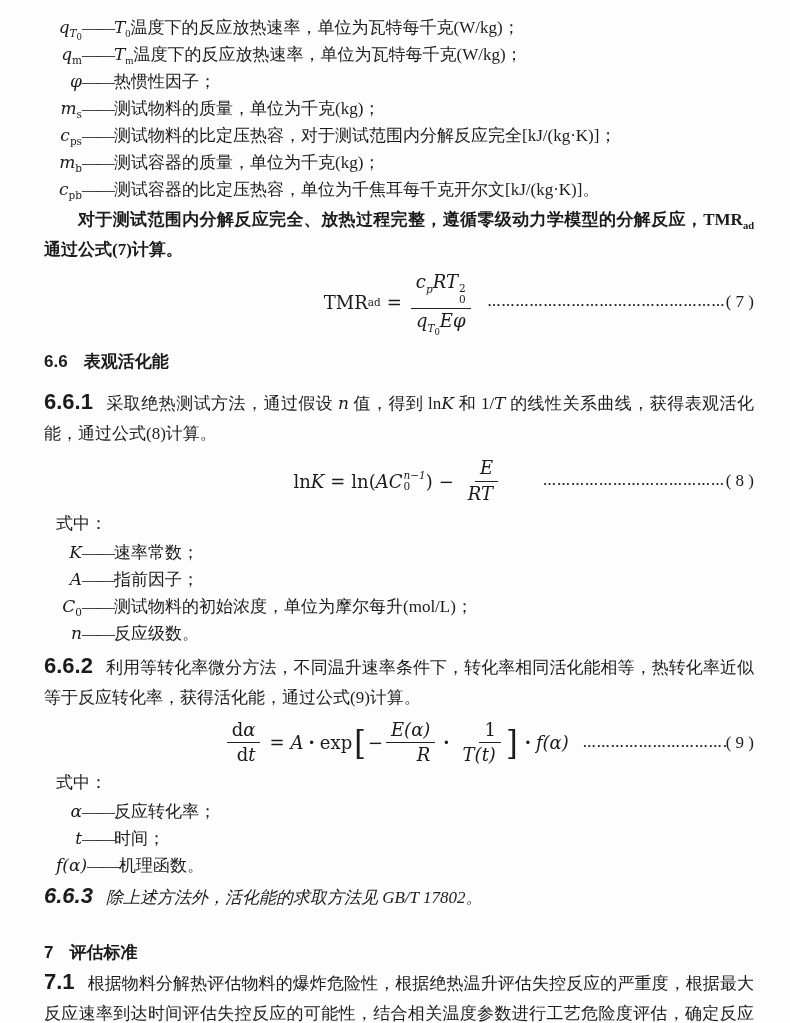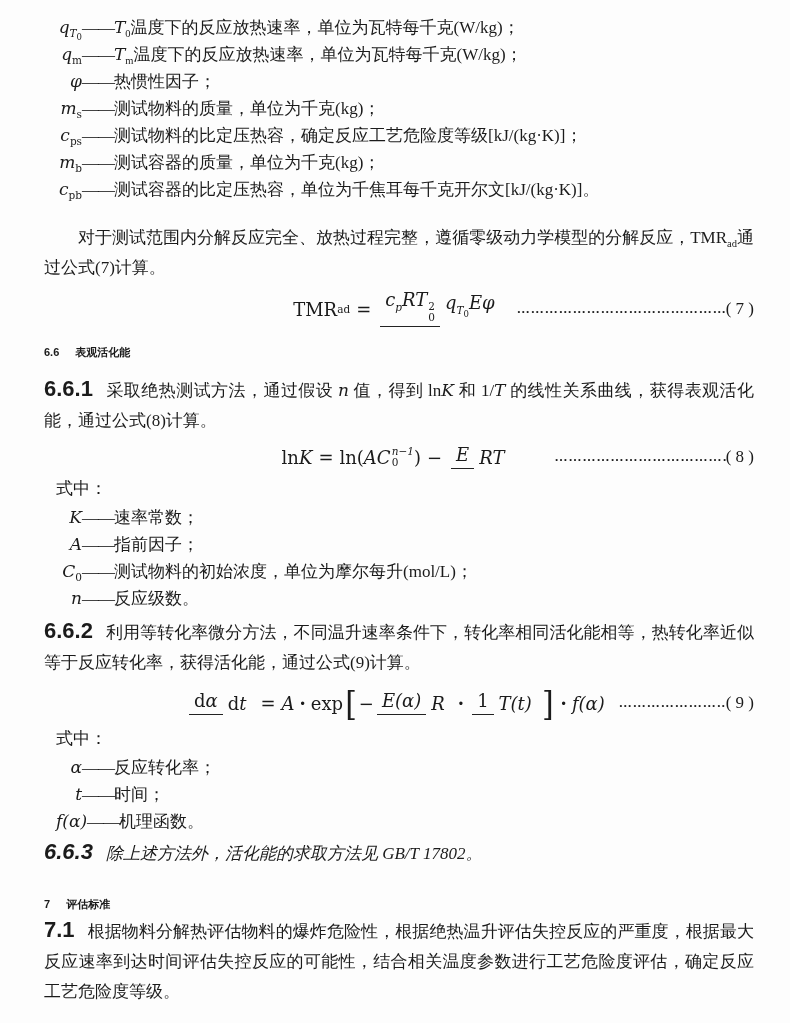--- a/index.html
+++ b/index.html
@@ -16,36 +16,36 @@
   .sym-list{padding-top:2px;}
   .srow{display:flex;line-height:27px;padding-left:12px;align-items:baseline;}
   .sym{min-width:26px;flex-shrink:0;font-family:"DejaVu Serif",serif;text-align:right;}
   .dash{letter-spacing:-1px;white-space:nowrap;}
   .desc{white-space:nowrap;}
   
   .para{line-height:30px;text-align:justify;}
   .indent2{text-indent:2em;}
   .cnum{font-family:"Liberation Sans","DejaVu Sans",sans-serif;font-weight:bold;margin-right:13px;font-size:22px;}
   
-  .heading{font-family:"Liberation Sans","DejaVu Sans",sans-serif;font-weight:bold;font-size:11px;}
+  .heading{font-family:"Liberation Sans","DejaVu Sans",sans-serif;font-weight:bold;font-size:17px;}
   .h66{margin:18px 0 14px;}
   .h7{margin:28px 0 3px;}
   .hnum{margin-right:16px;}
   
   .formula{display:flex;align-items:center;font-size:18px;}
   .f7{margin:8px 0 4px;}
   .f8{margin:10px 0 6px;gap:28px;}
   .f9{margin:8px 0 4px;}
   .fspace{flex:1.05;}
   .eq{display:inline-flex;align-items:center;white-space:nowrap;font-family:"DejaVu Serif",serif;}
   .leader{flex:1;display:flex;align-items:center;margin-left:14px;min-width:120px;}
   .dots{flex:1;overflow:hidden;white-space:nowrap;font-weight:bold;font-size:13px;letter-spacing:1px;}
   .flabel{white-space:nowrap;font-size:17px;}
   .op{margin:0 6px;}
-  .frac{display:inline-flex;flex-direction:row;align-items:flex-start;margin:0 3px;text-align:center;}
+  .frac{display:inline-flex;flex-direction:column;align-items:flex-end;margin:0 3px;text-align:center;}
   .frac .top{padding:0 5px 3px;border-bottom:1.4px solid #222;line-height:1.05;}
   .frac .bot{padding:3px 5px 0;line-height:1.05;}
   .substack{display:inline-flex;flex-direction:column;align-items:flex-start;font-size:10.5px;line-height:1.05;vertical-align:-4px;margin-left:1px;}
   .mdot{font-weight:bold;margin:0 5px;}
   .bigb{font-size:30px;font-weight:400;margin:0 2px;transform:scaleY(1.1);}
   .shizhong{line-height:27px;padding-left:12px;}
 </style>
 </head>
 <body>
 
@@ -73,37 +73,37 @@
 
     <div class="srow">
       <span class="sym"><span class="it">m</span><sub>s</sub></span>
       <span class="dash">——</span>
       <span class="desc">测试物料的质量，单位为千克(kg)；</span>
     </div>
 
     <div class="srow">
       <span class="sym"><span class="it">c</span><sub>ps</sub></span>
       <span class="dash">——</span>
-      <span class="desc">测试物料的比定压热容，确定反应工艺危险度等级[kJ/(kg·K)]；</span>
+      <span class="desc">测试物料的比定压热容，对于测试范围内分解反应完全[kJ/(kg·K)]；</span>
     </div>
 
     <div class="srow">
       <span class="sym"><span class="it">m</span><sub>b</sub></span>
       <span class="dash">——</span>
       <span class="desc">测试容器的质量，单位为千克(kg)；</span>
     </div>
 
     <div class="srow">
       <span class="sym"><span class="it">c</span><sub>pb</sub></span>
       <span class="dash">——</span>
       <span class="desc">测试容器的比定压热容，单位为千焦耳每千克开尔文[kJ/(kg·K)]。</span>
     </div>
   </div>
 
-  <div class="para indent2" style="margin-top:20px;">
+  <div class="para indent2" style="margin-top:2px;font-weight:bold;">
     <span>对于测试范围内分解反应完全、放热过程完整，遵循零级动力学模型的分解反应，</span><span>TMR</span><sub>ad</sub><span>通过公式(7)计算。</span>
   </div>
 
   <div class="formula f7">
     <span class="fspace"></span>
     <span class="eq">
       <span>TMR</span>
         <sub>ad</sub>
       <span class="op">=</span>
       <span class="frac">

